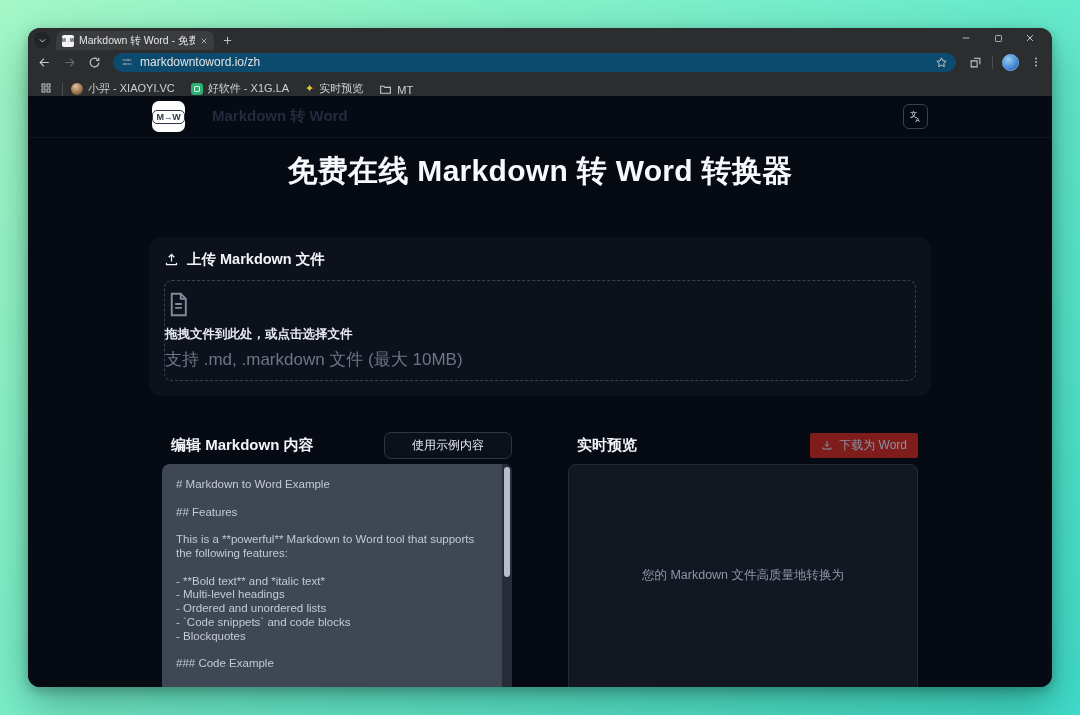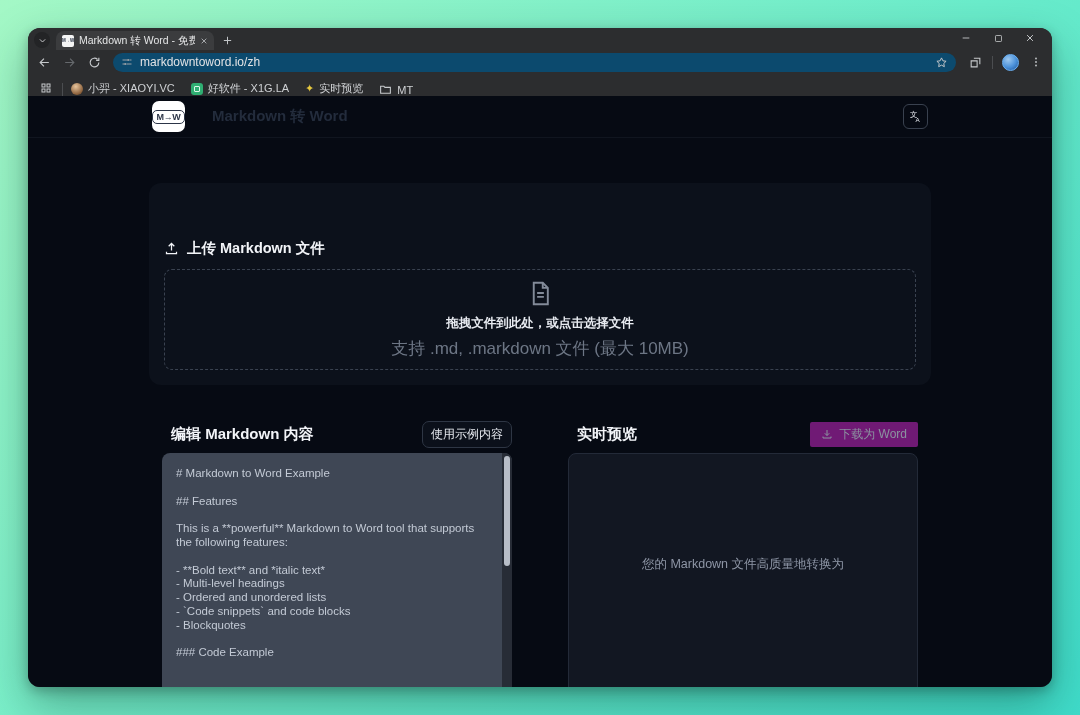--- a/index.html
+++ b/index.html
@@ -63,32 +63,32 @@
     font-size:9px; font-weight:800; color:#2c3547; letter-spacing:-.3px; }
   .brand { margin-left:27px; font-size:15px; font-weight:700; color:#232c3c; }
   .hdr-spacer { flex:1; }
   .lang-btn { width:25px; height:25px; border:1px solid #39414f; border-radius:6px;
     background:transparent; display:flex; align-items:center; justify-content:center; }
 
   .hero-title { margin-top:13px; text-align:center; font-size:30px; font-weight:700; color:#f7f9fc; letter-spacing:.3px; }
   .hero-sub { margin-top:9px; text-align:center; font-size:13px; color:#98a1b2; }
 
   .upload-card { width:782px; margin:45px auto 0; background:#0c111b; border-radius:12px; padding:13px 15px 15px; }
-  .upload-head { display:flex; align-items:center; gap:8px; font-size:14.5px; font-weight:700; color:#f2f4f8;margin-top:43px; }
+  .upload-head { display:flex; align-items:center; gap:8px; font-size:14.5px; font-weight:700; color:#f2f4f8; }
   .dropzone { margin-top:11px; height:101px; border:1.5px dashed #3a4250; border-radius:8px;
-    display:flex; flex-direction:column; align-items:center; justify-content:center; gap:5px; cursor:pointer; }
+    display:flex; flex-direction:column; justify-content:center; gap:5px; cursor:pointer; }
   .dz-main { font-size:12.5px; font-weight:700; color:#e8ebf1; margin-top:3px; }
   .dz-sub { font-size:17px; color:#6d7685; }
 
   .cols { width:782px; margin:36px auto 0; display:grid; grid-template-columns:1fr 1fr; gap:30px; }
   .col-head { display:flex; align-items:center; justify-content:space-between; padding:0 13px; height:26px; }
   .col-head h2 { font-size:15px; font-weight:700; color:#f2f4f8;padding-left:9px; }
   .btn-sample { background:#0b101a; border:1px solid #2e3644; border-radius:7px; color:#e7eaf0;
-    font-size:12px; padding:4px 8px; font-family:inherit; cursor:pointer; }
-  .btn-download { background:#701a75; border:none; border-radius:2px; color:#8b93a0;
+    font-size:12px; padding:4px 27px; font-family:inherit; cursor:pointer; }
+  .btn-download { background:#7f1d1d; border:none; border-radius:2px; color:#8b93a0;
     font-size:12px; padding:4px 11px; display:flex; align-items:center; gap:6px; font-family:inherit; }
 
   .editor-wrap { position:relative; margin:6px 13px 0; height:280px; border-radius:8px; overflow:hidden; }
   .editor { width:100%; height:100%; background:#3f4755; border:none; resize:none; outline:none;
     color:#c3cad5; font-family:"Liberation Sans", sans-serif; font-size:11.5px; line-height:13.8px;
     padding:14px 24px 14px 14px; overflow:hidden; }
   .sb-track { position:absolute; top:0; right:0; width:10px; height:100%; background:#272c36; }
   .sb-thumb { position:absolute; top:3px; right:2px; width:6px; height:110px; background:#b7bdc7; border-radius:3px; }
 
   .preview-panel { position:relative; margin:6px 13px 0; height:280px; background:#121722;
@@ -231,20 +231,21 @@
           <div class="hdr-spacer"></div>
           <button class="lang-btn">
             <svg width="15" height="15" viewBox="0 0 24 24">
                 <text x="3" y="13" font-size="12" fill="#e8ebf1" font-family="Liberation Sans, sans-serif">文</text>
                 <text x="12" y="21" font-size="10" fill="#e8ebf1" font-family="Liberation Sans, sans-serif">A</text>
               </svg>
           </button>
         </div>
       </header>
 
+      <h1 class="hero-title">免费在线 Markdown 转 Word 转换器</h1>
 
       <section class="upload-card">
         <div class="upload-head">
           <svg width="15" height="15" viewBox="0 0 24 24" fill="none" stroke="#f2f4f8" stroke-width="2">
               <path d="M12 15V4M7.5 8.5L12 4l4.5 4.5"></path>
               <path d="M4 17v3h16v-3"></path>
             </svg>
           <span>上传 Markdown 文件</span>
         </div>
         <div class="dropzone">

